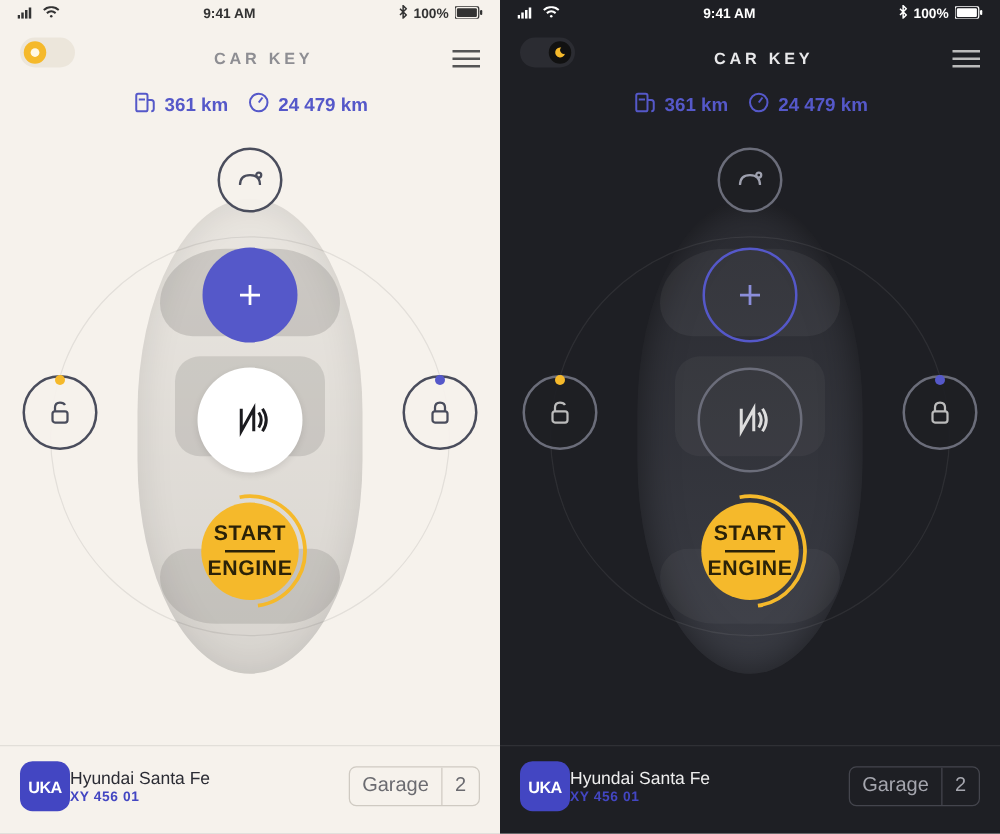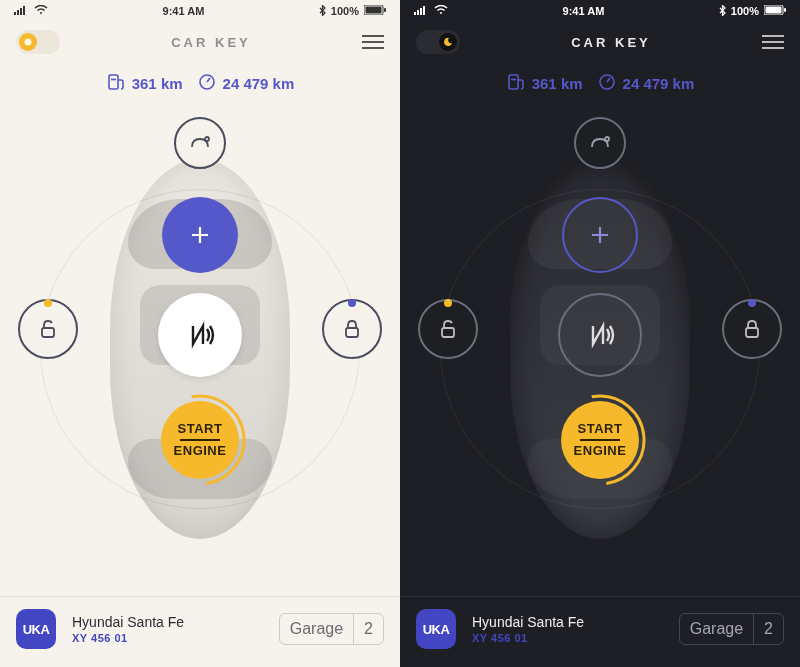--- a/index.html
+++ b/index.html
@@ -7,21 +7,21 @@
   .phone{width:400px;height:667px;position:relative;overflow:hidden;display:flex;flex-direction:column;}
   .light{background:#f6f2ec;color:#333;}
   .dark{background:#1e1f24;color:#ccc;}
 
   
   .status{display:flex;align-items:center;justify-content:space-between;padding:4px 14px;font-size:11px;font-weight:600;height:22px;}
   .status .left,.status .right{display:flex;align-items:center;gap:5px;}
   .dark .status{color:#fff;}
 
   
-  .header{display:flex;align-items:center;justify-content:space-between;padding:8px 16px 4px 16px;}
+  .header{display:flex;align-items:flex-end;justify-content:space-between;padding:8px 16px 4px 16px;}
   .toggle{width:44px;height:24px;border-radius:12px;position:relative;}
   .light .toggle{background:#ece6db;}
   .dark .toggle{background:#2b2c32;}
   .knob{width:18px;height:18px;border-radius:50%;position:absolute;top:3px;display:flex;align-items:center;justify-content:center;}
   .light .knob{left:3px;background:#f5b92b;}
   .dark .knob{left:23px;background:#111;}
   .knob svg{width:10px;height:10px;}
   .title{font-size:13px;letter-spacing:3px;font-weight:600;color:#8e8e93;}
   .dark .title{color:#e8e8ea;}
   .menu{display:flex;flex-direction:column;gap:4px;cursor:pointer;}
@@ -74,28 +74,28 @@
   
   .lock-l{left:18px;top:198px;width:60px;height:60px;}
   .lock-r{right:18px;top:198px;width:60px;height:60px;}
   .light .lock-l,.light .lock-r{border:2px solid #4a4d5c;color:#4a4d5c;background:rgba(246,242,236,0.9);}
   .dark .lock-l,.dark .lock-r{border:2px solid #6b6d7a;color:#bbb;background:rgba(30,31,36,0.9);}
   .dot{width:8px;height:8px;border-radius:50%;position:absolute;top:-2px;left:50%;transform:translateX(-50%);}
   .dot-amber{background:#f5b92b;}
   .dot-purple{background:#5558c9;}
 
   
-  .start{left:50%;top:300px;transform:translateX(-50%);width:78px;height:78px;border:none;flex-direction:column;font-size:13px;font-weight:700;letter-spacing:0.5px;color:#2b2208;line-height:1.4;}
+  .start{left:50%;top:300px;transform:translateX(-50%);width:78px;height:78px;border:none;flex-direction:column;font-size:17px;font-weight:700;letter-spacing:0.5px;color:#2b2208;line-height:1.4;}
   .light .start{background:#f5b92b;}
   .dark .start{background:#f5b92b;}
   .start .line{width:40px;height:1.5px;background:#2b2208;margin:1px 0;}
   .start-arc{position:absolute;left:50%;top:293px;transform:translateX(-50%);width:92px;height:92px;pointer-events:none;}
 
   
-  .footer{border-top:1px solid rgba(0,0,0,0.08);padding:12px 16px 18px;display:flex;align-items:center;gap:16px;}
+  .footer{border-top:1px solid rgba(0,0,0,0.08);padding:12px 16px 18px;display:flex;align-items:center;gap:0;}
   .dark .footer{border-top:1px solid rgba(255,255,255,0.08);}
   .badge{width:40px;height:40px;border-radius:10px;background:#4346c2;display:flex;align-items:center;justify-content:center;color:#fff;font-size:13px;font-weight:800;letter-spacing:-0.5px;}
   .car-meta{flex:1;}
   .car-name{font-size:14px;font-weight:400;}
   .light .car-name{color:#2b2c34;}
   .dark .car-name{color:#eee;}
   .plate{font-size:11px;font-weight:700;letter-spacing:0.5px;color:#4346c2;margin-top:2px;}
   .garage{display:flex;align-items:center;border-radius:6px;overflow:hidden;font-size:16px;}
   .light .garage{border:1px solid #cfcac2;color:#6b6b70;}
   .dark .garage{border:1px solid #44454d;color:#a5a6ae;}

